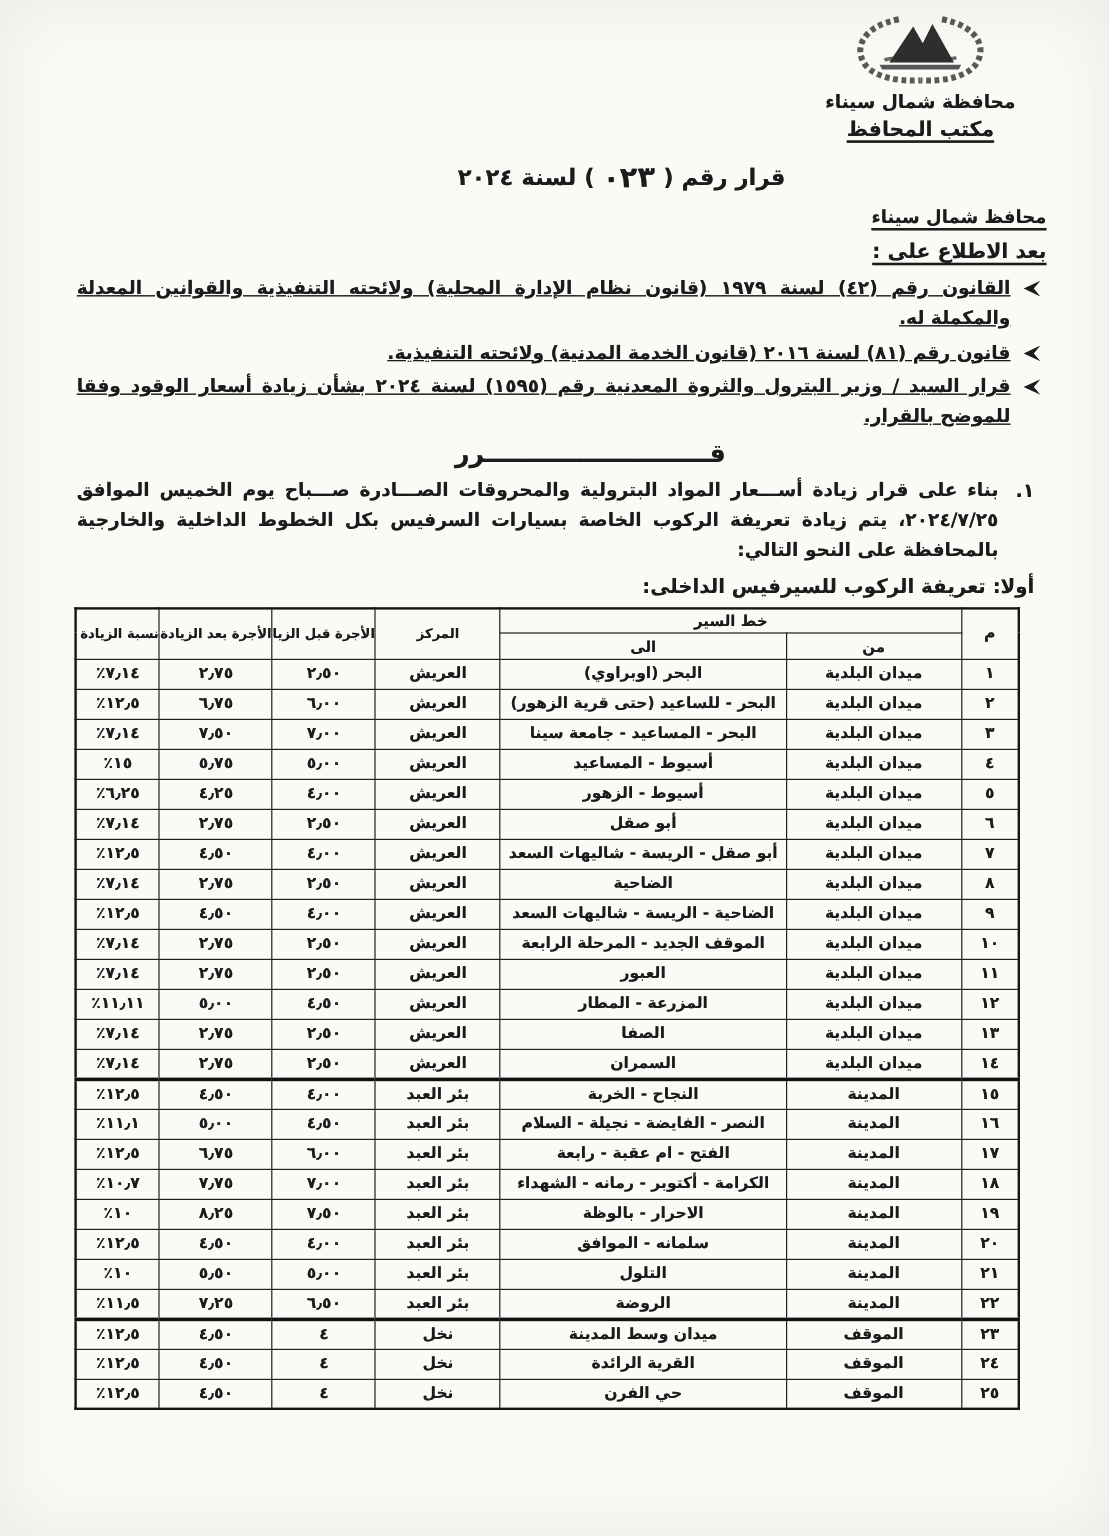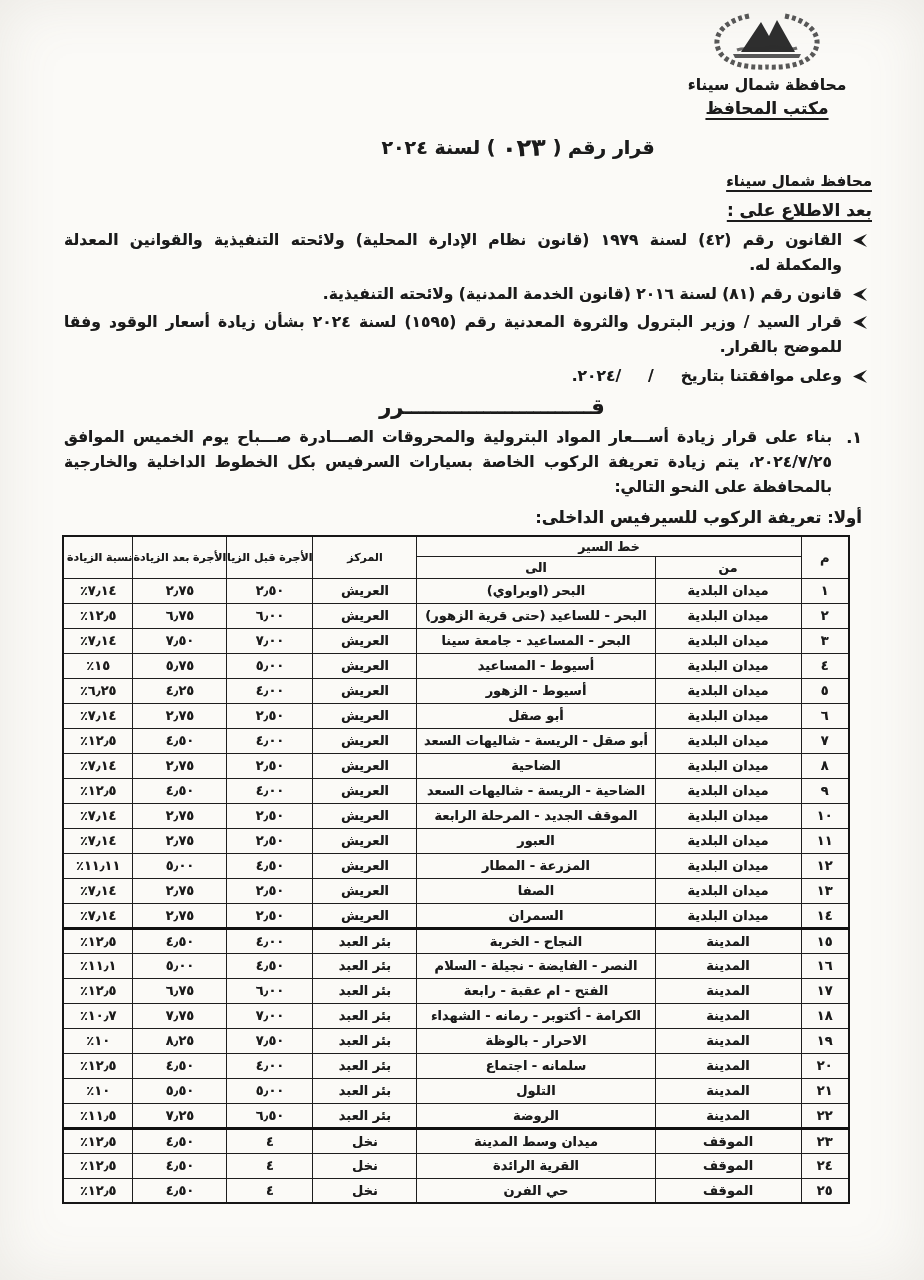--- a/index.html
+++ b/index.html
@@ -35,21 +35,21 @@
     display: inline-block;
     unicode-bidi: bidi-override; direction: rtl;
     font-size: 24px; letter-spacing: 12px;
     transform: rotate(-2deg); position: relative; top: 2px;
   }
 
   .authority { font-size: 15px; margin: 12px 52px 0 0; width: fit-content; }
   .preamble-head { font-size: 17px; margin: 10px 52px 0 0; width: fit-content; }
 
   
-  .preamble { margin: 8px 56px 0 64px; }
+  .preamble { margin: 8px 56px 0 64px; text-decoration: underline; }
   .pre-item { display: flex; align-items: flex-start; margin-bottom: 4px; }
   .bullet { flex: 0 0 26px; padding-top: 5px; }
   .pre-text { flex: 1 1 auto; font-size: 15.5px; line-height: 1.6; text-align: justify; }
   .pre-item.no-justify .pre-text { text-align: right; }
 
   .decree { text-align: center; font-size: 21px; margin-top: 6px; transform: translateX(30px); }
 
   .article-head { font-size: 17px; margin: 10px 56px 0 0; }
   .article-item { display: flex; align-items: flex-start; margin: 6px 62px 0 64px; }
   .article-num { flex: 0 0 30px; font-size: 16px; line-height: 1.62; }
@@ -122,26 +122,20 @@
       <span class="bullet"><svg width="17" height="15" viewBox="0 0 17 15">
             <path d="M16 1 L2 7.5 L16 14 L10.5 7.5 Z" fill="#1d1d1d"></path>
           </svg></span>
       <span class="pre-text">قانون رقم (٨١) لسنة ٢٠١٦ (قانون الخدمة المدنية) ولائحته التنفيذية.</span>
     </div>
     <div class="pre-item">
       <span class="bullet"><svg width="17" height="15" viewBox="0 0 17 15">
             <path d="M16 1 L2 7.5 L16 14 L10.5 7.5 Z" fill="#1d1d1d"></path>
           </svg></span>
       <span class="pre-text">قرار السيد / وزير البترول والثروة المعدنية رقم (١٥٩٥) لسنة ٢٠٢٤ بشأن زيادة أسعار الوقود وفقا للموضح بالقرار.</span>
-    </div>
-    <div class="pre-item no-justify">
-      <span class="bullet"><svg width="17" height="15" viewBox="0 0 17 15">
-            <path d="M16 1 L2 7.5 L16 14 L10.5 7.5 Z" fill="#1d1d1d"></path>
-          </svg></span>
-      <span class="pre-text">وعلى موافقتنا بتاريخ &nbsp;&nbsp;&nbsp; / &nbsp;&nbsp;&nbsp; /٢٠٢٤.</span>
     </div>
   </div>
 
   <div class="decree">قــــــــــــــــــــــــــرر</div>
 
 
   <div class="article-item">
     <span class="article-num">١.</span>
     <span class="article-text">بناء على قرار زيادة أســـعار المواد البترولية والمحروقات الصـــادرة صـــباح يوم الخميس الموافق ٢٠٢٤/٧/٢٥، يتم زيادة تعريفة الركوب الخاصة بسيارات السرفيس بكل الخطوط الداخلية والخارجية بالمحافظة على النحو التالي:</span>
   </div>
@@ -340,21 +334,21 @@
     <td class="c-from">المدينة</td>
     <td class="c-to">الاحرار - بالوظة</td>
     <td class="c-center">بئر العبد</td>
     <td class="c-before">٧٫٥٠</td>
     <td class="c-after">٨٫٢٥</td>
     <td class="c-pct">١٠٪</td>
   </tr>
         <tr>
     <td class="c-no">٢٠</td>
     <td class="c-from">المدينة</td>
-    <td class="c-to">سلمانه - اجتماع</td>
+    <td class="c-to">سلمانه - الموافق</td>
     <td class="c-center">بئر العبد</td>
     <td class="c-before">٤٫٠٠</td>
     <td class="c-after">٤٫٥٠</td>
     <td class="c-pct">١٢٫٥٪</td>
   </tr>
         <tr>
     <td class="c-no">٢١</td>
     <td class="c-from">المدينة</td>
     <td class="c-to">التلول</td>
     <td class="c-center">بئر العبد</td>

